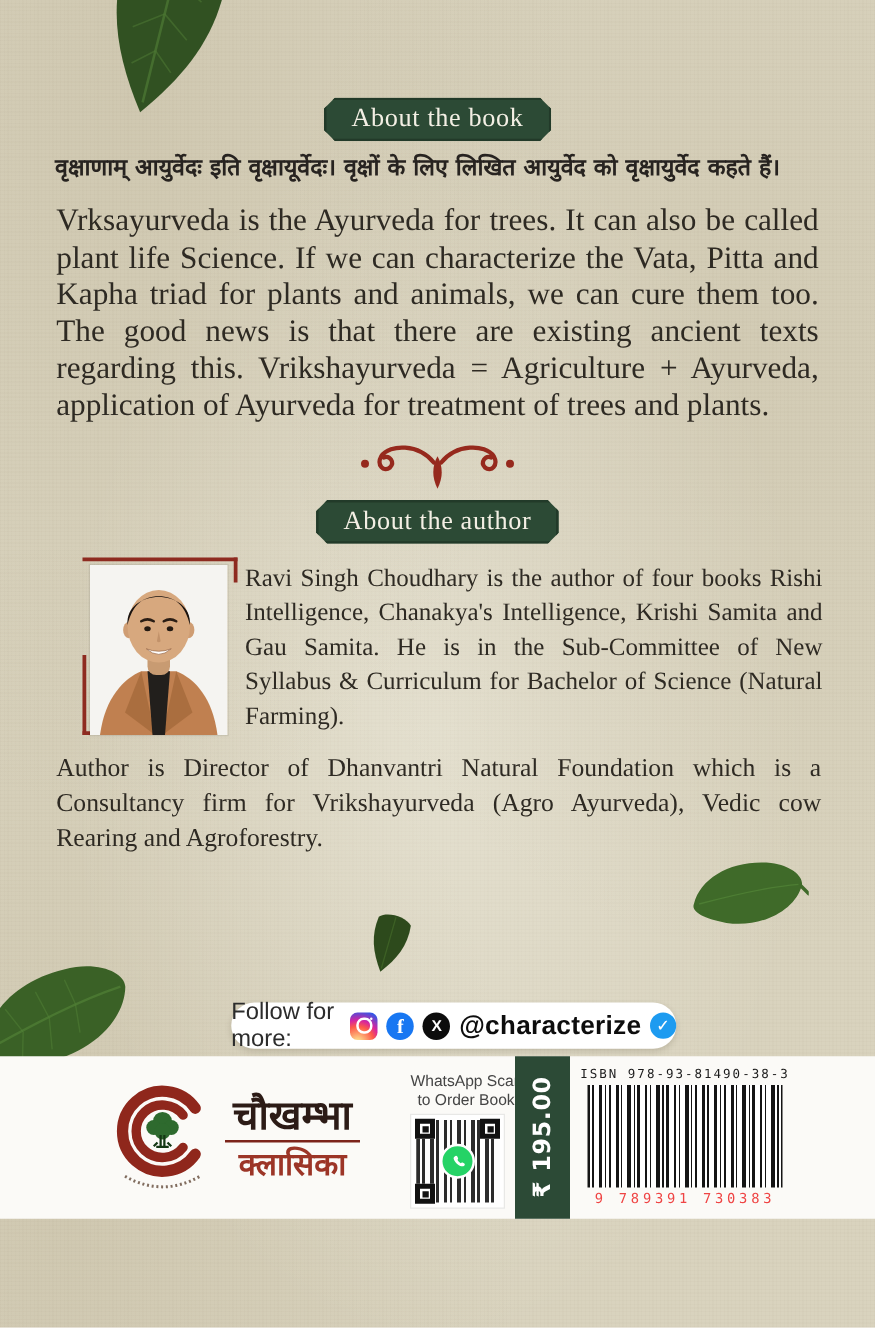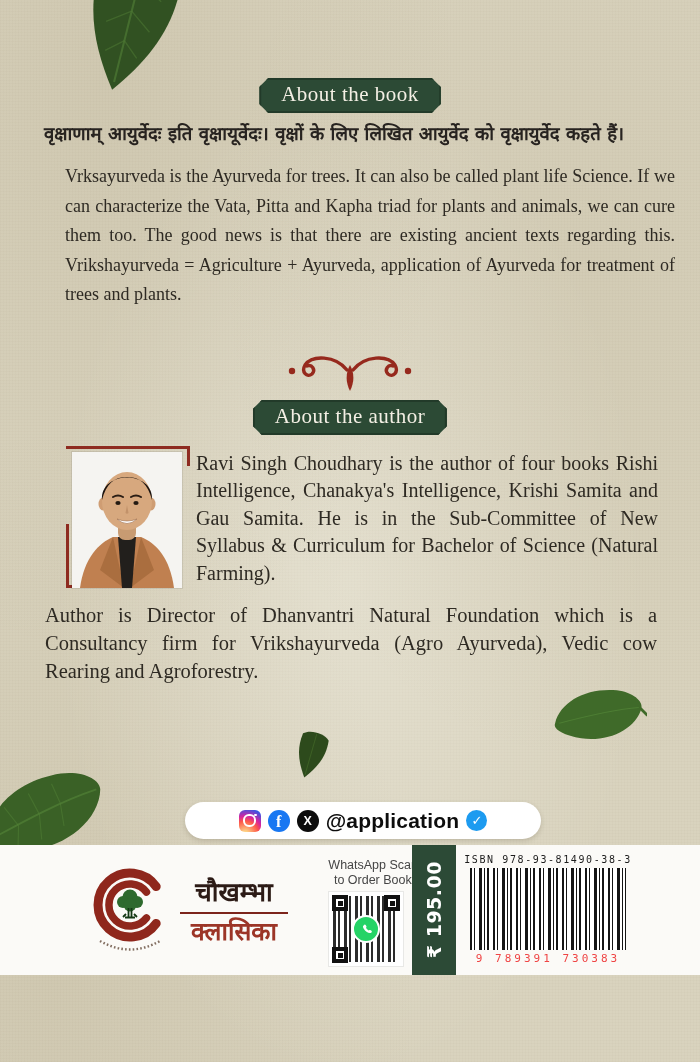--- a/index.html
+++ b/index.html
@@ -17,21 +17,21 @@
   
   .banner{position:absolute;left:50%;transform:translateX(-50%);
     background:#2c4a35;color:#f3efe4;font-size:21px;letter-spacing:.5px;
     padding:4px 22px 6px 22px;white-space:nowrap;
     clip-path:polygon(9px 0,calc(100% - 9px) 0,100% 9px,100% calc(100% - 9px),calc(100% - 9px) 100%,9px 100%,0 calc(100% - 9px),0 9px);
     box-shadow:inset 0 0 0 2px #223a29;}
   
   .sanskrit{left:12px;top:120px;width:644px;text-align:center;
     font-family:"DejaVu Sans",sans-serif;font-weight:700;font-size:18.5px;color:#272320;}
   .para{color:#2e2a23;text-align:justify;}
-  .para1{left:45px;top:162px;width:610px;font-size:18px;line-height:29.5px;margin-left:20px;}
+  .para1{left:45px;top:162px;width:610px;font-size:25px;line-height:29.5px;}
   .bio1{left:196px;top:450px;width:462px;font-size:20px;line-height:27.4px;}
   .bio2{left:45px;top:601px;width:612px;font-size:20.5px;line-height:28px;}
   
   .photo{left:72px;top:452px;width:110px;height:136px;z-index:2;box-shadow:0 0 0 1px rgba(0,0,0,.08);}
   .bracket{background:#8e2b20;z-index:1;}
   .br-top{left:66px;top:446px;width:124px;height:3px;}
   .br-right{left:187px;top:446px;width:3px;height:20px;}
   .br-left{left:66px;top:524px;width:3px;height:64px;}
   .br-bottom{left:66px;top:585px;width:48px;height:3px;}
   
@@ -45,21 +45,21 @@
   .ig::after{content:"";position:absolute;right:4px;top:4px;width:2.5px;height:2.5px;background:#fff;border-radius:50%;}
   .circle-icon{width:22px;height:22px;border-radius:50%;display:flex;align-items:center;justify-content:center;
     color:#fff;flex:0 0 auto;font-family:"Liberation Sans","DejaVu Sans",sans-serif;}
   .fb{background:#1877f2;font-size:16px;font-weight:700;font-family:"Liberation Serif",serif;padding-top:3px;box-sizing:border-box;}
   .xx{background:#0c0c0c;font-size:12.5px;font-weight:800;}
   .handle{font-family:"Liberation Sans","DejaVu Sans",sans-serif;font-weight:700;font-size:21px;color:#0d0d0d;letter-spacing:.2px;}
   .verified{background:#1d9bf0;width:21px;height:21px;font-size:13px;font-weight:700;}
   
   .footer{left:0;top:845px;width:700px;height:130px;background:#fbfaf7;z-index:2;}
   .pubname{position:absolute;left:178px;top:30px;width:112px;text-align:center;font-family:"DejaVu Sans",sans-serif;}
-  .pub1{font-size:26px;font-weight:700;color:#2c1b16;line-height:34px;}
+  .pub1{font-size:32px;font-weight:700;color:#2c1b16;line-height:34px;}
   .publine{height:2px;background:#7c241b;margin:3px 2px 4px 2px;}
   .pub2{font-size:25px;font-weight:700;color:#9c3527;line-height:28px;}
   .wanote{position:absolute;left:314px;top:13px;width:104px;text-align:right;
     font-family:"Liberation Sans","DejaVu Sans",sans-serif;font-size:12.5px;line-height:15px;color:#454545;}
   .qr{position:absolute;left:328px;top:46px;width:76px;height:76px;background:#fff;border:1px solid #e8e8e6;box-sizing:border-box;}
   .qr-noise{position:absolute;inset:4px;opacity:.9;background-image:
     repeating-linear-gradient(90deg,#161616 0 3px,transparent 3px 5px,#161616 5px 7px,transparent 7px 11px),
     repeating-linear-gradient(0deg,rgba(255,255,255,0) 0 2px,#fff 2px 4px,rgba(255,255,255,0) 4px 7px,#fff 7px 9px);}
   .finder{position:absolute;width:16px;height:16px;border:4px solid #111;box-sizing:border-box;background:#fff;}
   .finder::after{content:"";position:absolute;inset:1.5px;background:#111;}
@@ -176,24 +176,25 @@
           <path d="M64 46 L60 72"></path>
           <path d="M88 40 L86 64"></path>
         <path d="M40 52 L30 30"></path>
           <path d="M64 46 L58 22"></path>
           <path d="M88 40 L84 18"></path>
       </g>
     </svg>
   </div>
 
   <div class="abs pill">
+    <span class="pill-label">Follow for more:</span>
     <span class="ig"></span>
     <span class="circle-icon fb">f</span>
     <span class="circle-icon xx">X</span>
-    <span class="handle">@application</span>
+    <span class="handle">@characterize</span>
     <span class="circle-icon verified">✓</span>
   </div>
 
   <div class="abs footer">
 
     <div class="abs" style="left:88px;top:16px;">
       <svg viewBox="0 0 84 100" width="84" height="100">
         <g stroke="#8f271c" fill="none" stroke-linecap="round">
           <path d="M68.2 25.6 A32 32 0 1 0 68.2 62.4" stroke-width="9"></path>
           <path d="M58.5 31.1 A21 21 0 1 0 58.5 56.9" stroke-width="7.5"></path>

